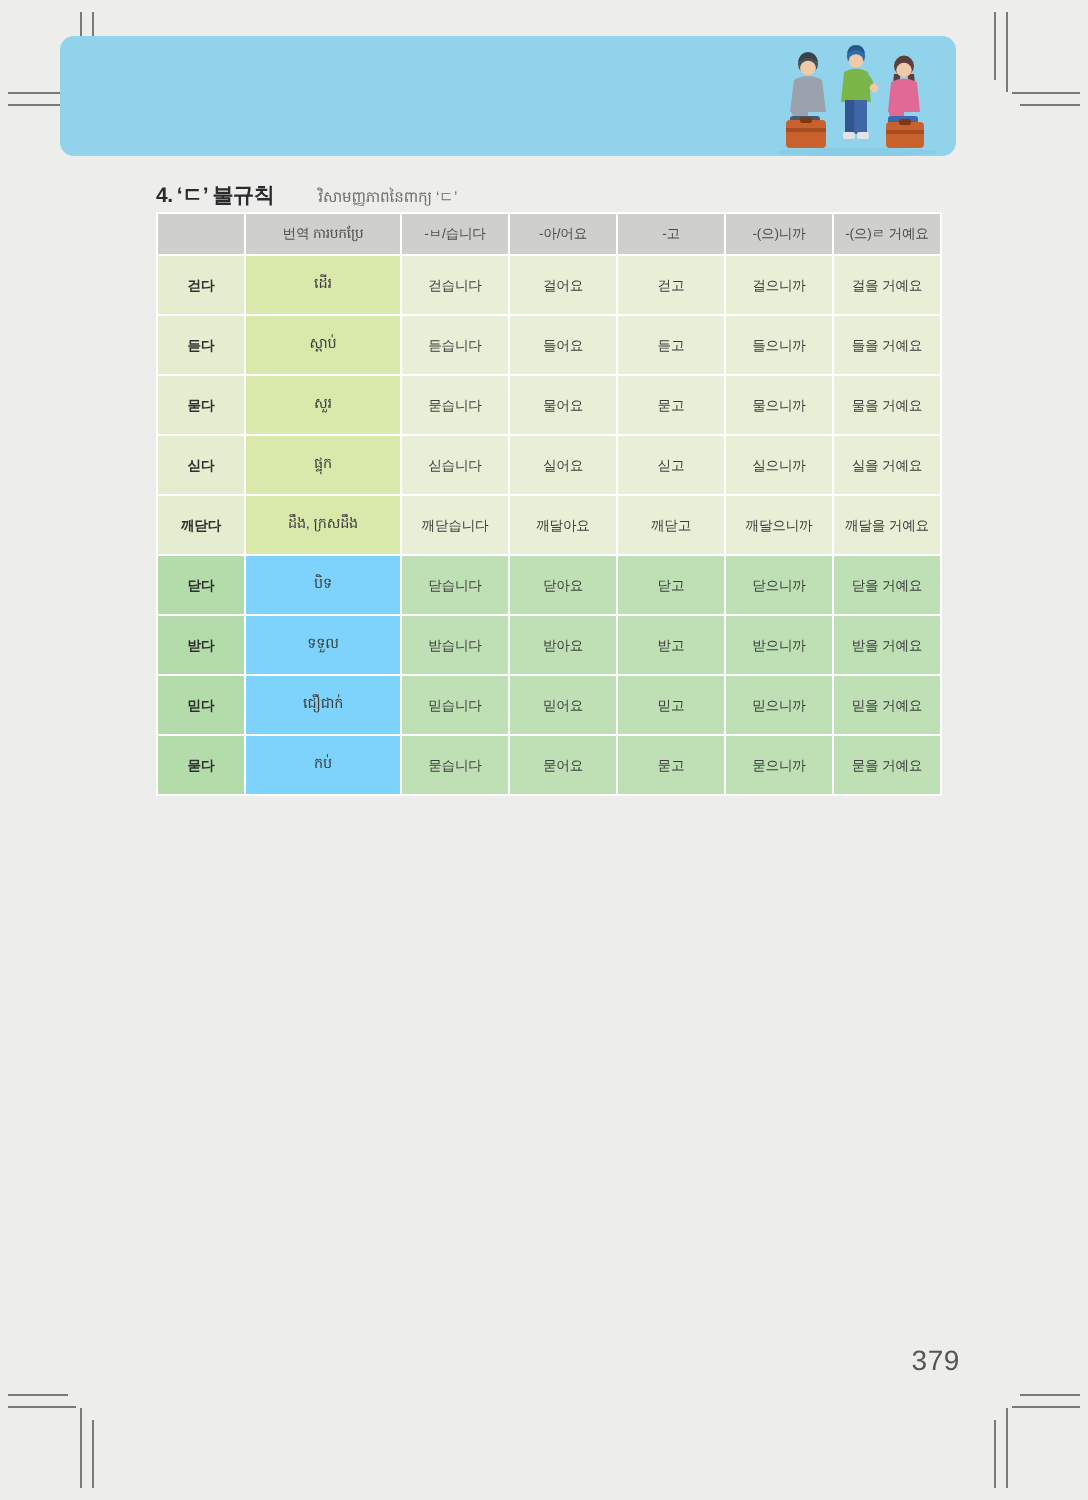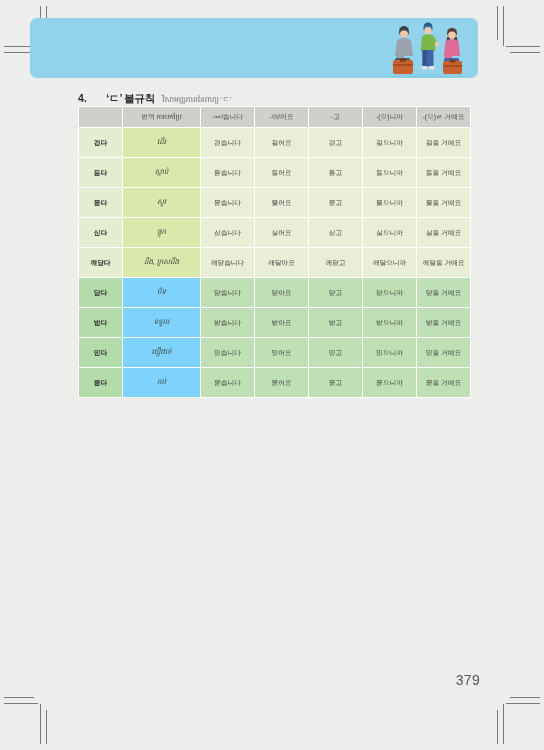--- a/index.html
+++ b/index.html
@@ -75,26 +75,26 @@
     font-size: 10.5px;
     font-weight: bold;
     color: #2b2b2b;
     letter-spacing: -0.2px;
   }
   .section-title {
     font-size: 10.5px;
     font-weight: bold;
     color: #2b2b2b;
     letter-spacing: -0.2px;
-    margin-left: 20px;
+    margin-left: 2px;
   }
   .section-sub {
     font-size: 7.6px;
     color: #6d6d6d;
-    margin-left: 7px;
+    margin-left: 22px;
     letter-spacing: -0.1px;
   }
 
   
   .conj-table {
     position: absolute;
     left: 78px;
     top: 106px;
     width: 390px;
     border-collapse: collapse;
@@ -125,21 +125,21 @@
   
   tr.tone-light td.verb    { background: #e5edd0; font-weight: bold; color: #2f2f2f; }
   tr.tone-light td.trans   { background: #d9e8ab; }
   tr.tone-light td.conj    { background: #e9efd6; }
 
   
   tr.tone-dark td.verb     { background: #b4dcab; font-weight: bold; color: #2f2f2f; }
   tr.tone-dark td.trans    { background: #7dd3fc; }
   tr.tone-dark td.conj     { background: #bfe0b5; }
 
-  td.trans { font-size: 7.2px; color: #3c3c3c; font-style: italic; }
+  td.trans { font-size: 7.2px; color: #3c3c3c; }
 
   
   .page-num {
     position: absolute;
     right: 64px;
     bottom: 62px;
     font-size: 14px;
     color: #555555;
     letter-spacing: 0.3px;
   }

